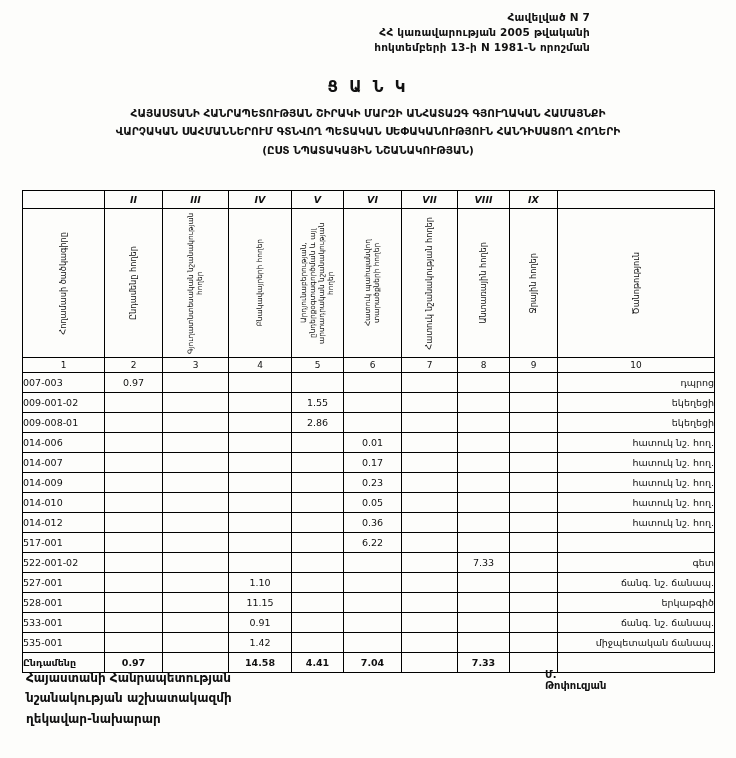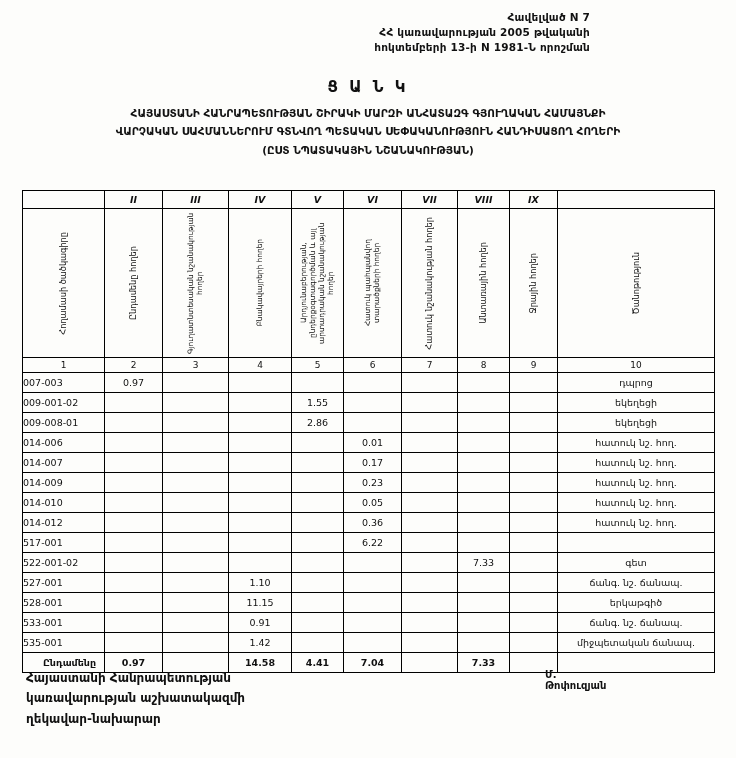--- a/index.html
+++ b/index.html
@@ -104,28 +104,28 @@
     height: 14px;
     text-align: center;
     font-size: 9px;
   }
   tr.datarow td {
     height: 19px;
     font-size: 9.5px;
   }
   td.c0 { text-align: left; padding-left: 4px; margin-left: 38px; }
   td.num { text-align: center; }
-  td.note { text-align: center; padding-left: 4px; font-size: 9px; }
+  td.note { text-align: right; padding-left: 4px; font-size: 9px; }
   tr.totalrow td {
     height: 19px;
     font-size: 9.5px;
     font-weight: bold;
     text-align: center;
   }
-  tr.totalrow td.c0 { text-align: left; padding-left: 20px; }
+  tr.totalrow td.c0 { text-align: left; padding-left: 0; }
   .footer {
     position: absolute;
     left: 26px;
     top: 668px;
     font-size: 12px;
     font-weight: bold;
     line-height: 1.7;
   }
   .signature {
     position: absolute;
@@ -404,19 +404,19 @@
         <td></td>
         <td>7.33</td>
         <td></td>
         <td></td>
       </tr>
     </tbody>
   </table>
 
   <div class="footer">
     <div>Հայաստանի Հանրապետության</div>
-    <div>կառավարության աշխատակազմի</div>
+    <div>նշանակության աշխատակազմի</div>
     <div>ղեկավար-նախարար</div>
   </div>
 
   <div class="signature">Մ. Թոփուզյան</div>
 
 </div>
 
 </body></html>

